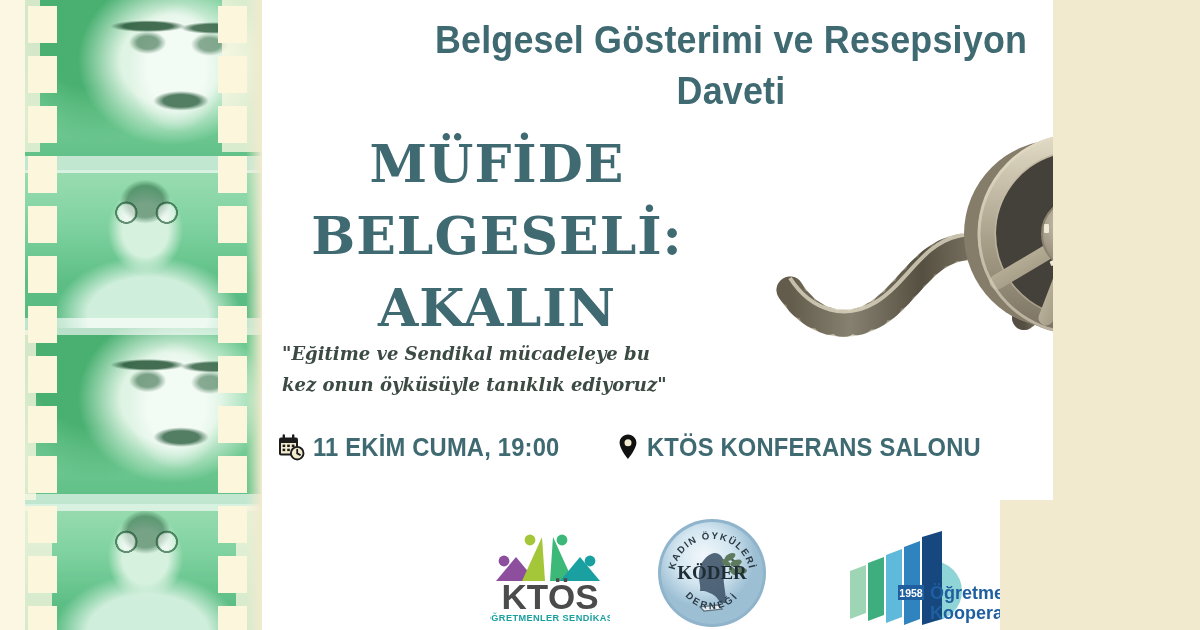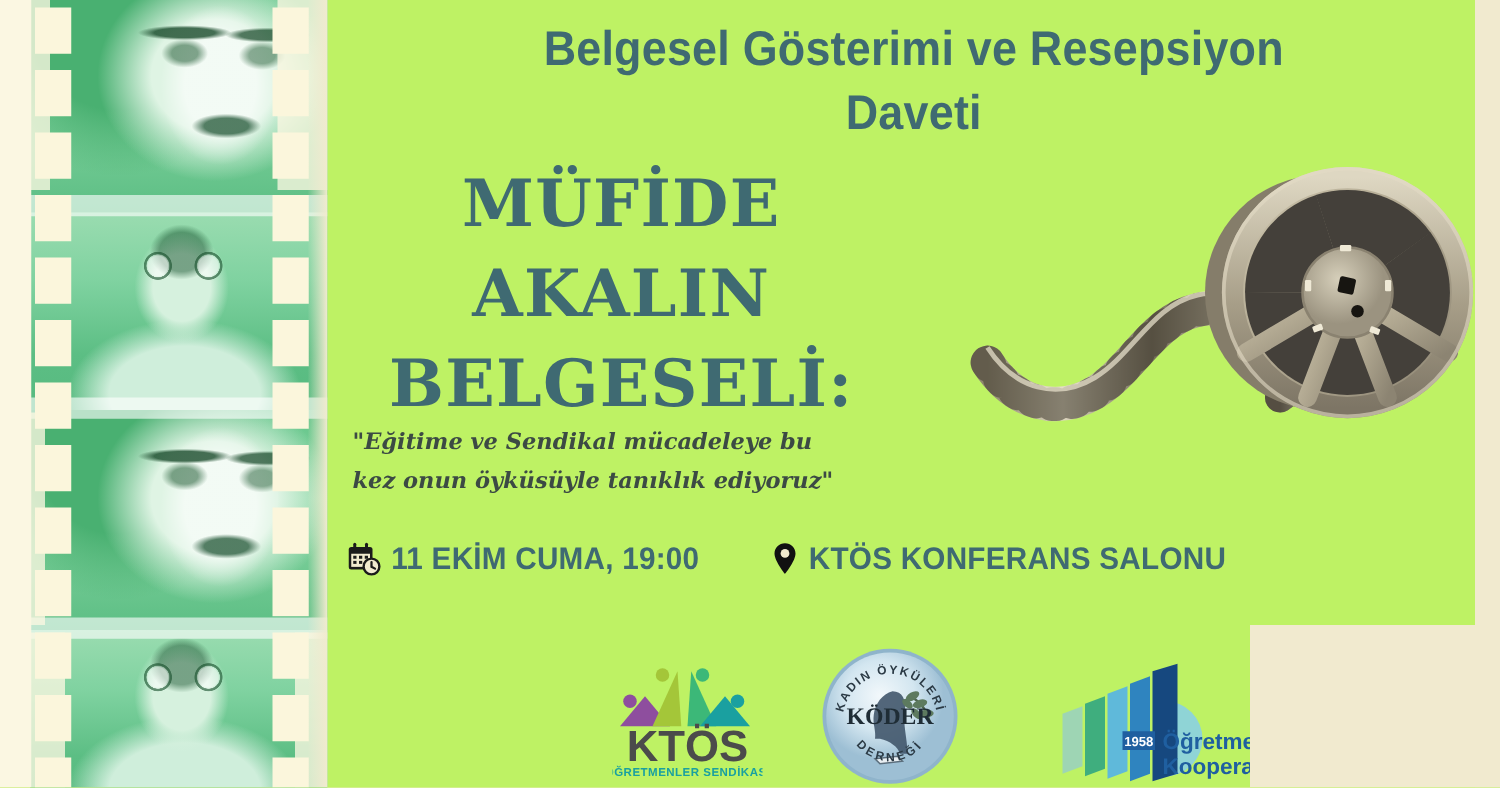--- a/index.html
+++ b/index.html
@@ -4,22 +4,22 @@
 <title>Belgesel Gösterimi ve Resepsiyon Daveti</title>
 <style>
   html,body{margin:0;padding:0;}
   body{
     width:1200px;height:630px;overflow:hidden;
     background:#f1eacf;
     font-family:"Liberation Sans", sans-serif;
     position:relative;
   }
   #poster{
-    position:absolute;inset:0;width:1180px;height:630px;
-    background:#bef264;overflow:hidden;
+    position:absolute;inset:0;width:1053px;height:630px;
+    background:#ffffff;overflow:hidden;
   }
 
   
   .filmstrip{
     position:absolute;left:0;top:0;width:262px;height:630px;
     overflow:hidden;
   }
   .film-bg{
     position:absolute;left:24px;top:0;width:238px;height:630px;
     background:#7ed39a;
@@ -208,22 +208,22 @@
 
   <div class="content">
 
     <div class="headline">
       <div>Belgesel Gösterimi ve Resepsiyon</div>
       <div>Daveti</div>
     </div>
 
     <div class="title">
       <span class="line">MÜFİDE</span>
+      <span class="line">BELGESELİ:</span>
       <span class="line">AKALIN</span>
-      <span class="line">BELGESELİ:</span>
     </div>
 
     <div class="quote">
       <span class="line">"Eğitime ve Sendikal mücadeleye bu</span>
       <span class="line">kez onun öyküsüyle tanıklık ediyoruz"</span>
     </div>
 
     <div class="meta">
       <div class="meta-item">
         <svg class="ico" width="30" height="30" viewBox="0 0 30 30">

